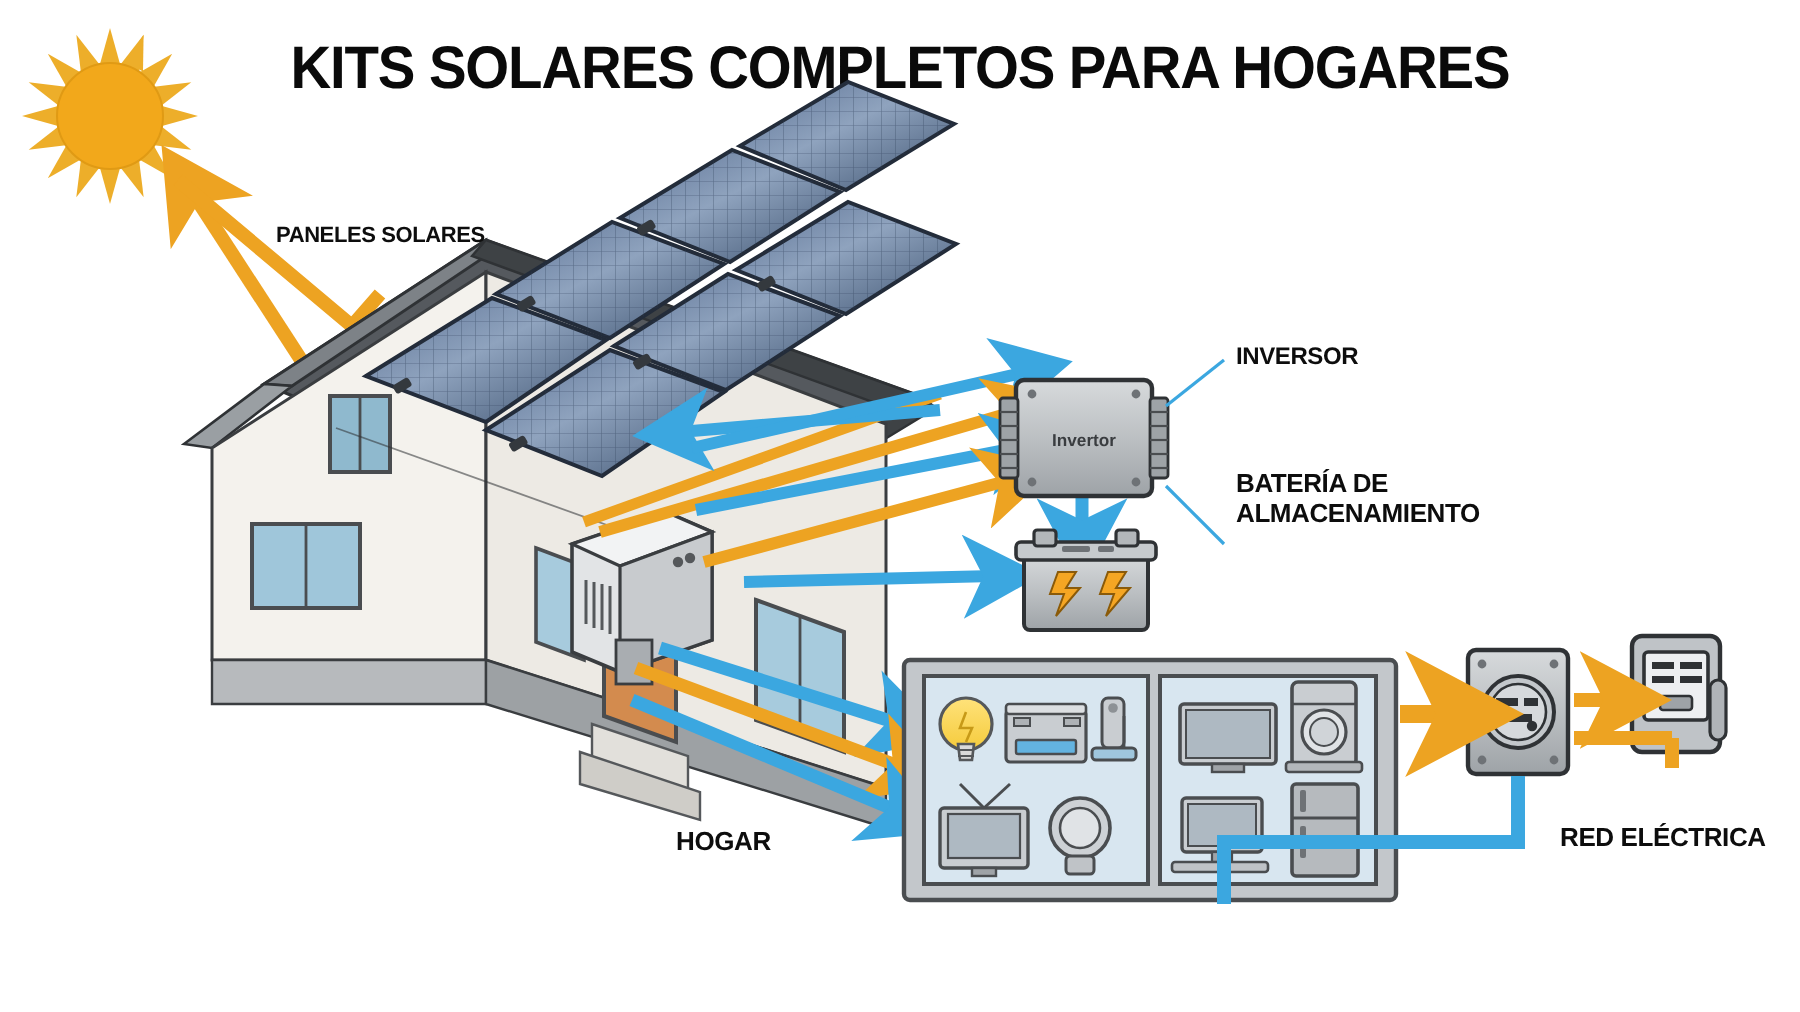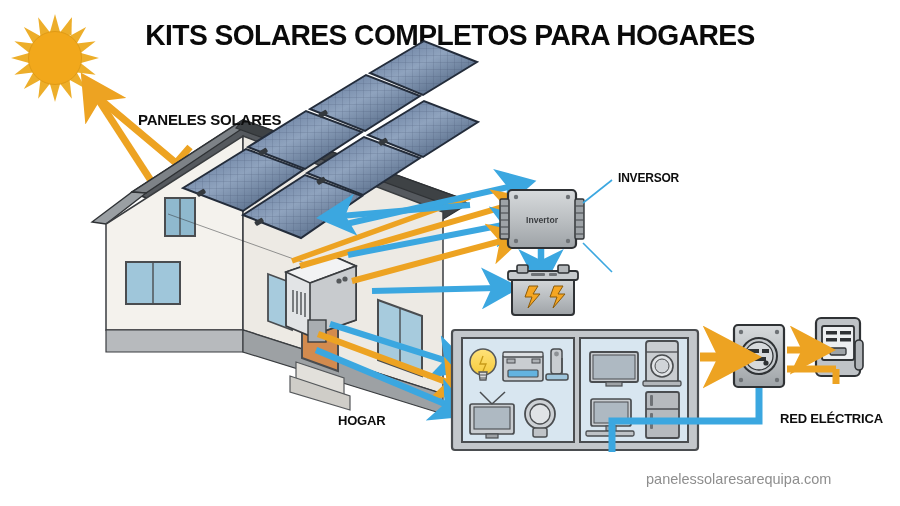--- a/index.html
+++ b/index.html
@@ -42,21 +42,21 @@
     top: 18px;
     width: 900px;
     text-align: center;
     font-family: "Liberation Sans", sans-serif;
     font-weight: bold;
     font-size: 30px;
     letter-spacing: -0.6px;
     color: #0a0a0a;
     transform: scaleX(0.94);
   }
-  #label-paneles { left: 138px; top: 112px; font-size: 15px; }
+  #label-paneles { left: 138px; top: 112px; font-size: 11px; }
   #label-inversor { left: 618px; top: 172px; font-size: 12px; }
   #label-bateria  { left: 618px; top: 235px; font-size: 13px; }
   #label-hogar    { left: 318px; top: 414px; font-size: 13px; padding-left: 20px; }
   #label-red      { left: 780px; top: 397px; font-size: 13px; margin-top: 15px; }
   #watermark {
     position: absolute;
     left: 646px;
     top: 471px;
     font-family: "Liberation Sans", sans-serif;
     font-size: 14.5px;
@@ -395,18 +395,19 @@
       <path d="M787,350 L808,350" stroke="#EDA322" stroke-width="7" fill="none" marker-end="url(#mk-orange)"></path>
       <path d="M787,369 L836,369" stroke="#EDA322" stroke-width="7" fill="none"></path>
       <path d="M836,369 L836,384" stroke="#EDA322" stroke-width="7" fill="none"></path>
 
       <path d="M759,388 L759,421 L612,421 L612,452" stroke="#3BA7E0" stroke-width="7" fill="none" stroke-linejoin="miter"></path>
     </g>
   </svg>
 
   <div class="lbl" id="label-paneles">PANELES SOLARES</div>
   <div class="lbl" id="label-inversor">INVERSOR</div>
+  <div class="lbl" id="label-bateria">BATERÍA DE
+ALMACENAMIENTO</div>
   <div class="lbl" id="label-hogar">HOGAR</div>
   <div class="lbl" id="label-red">RED ELÉCTRICA</div>
 
-  <div id="watermark">panelessolaresarequipa.com</div>
 
 </div>
 
 </body></html>

